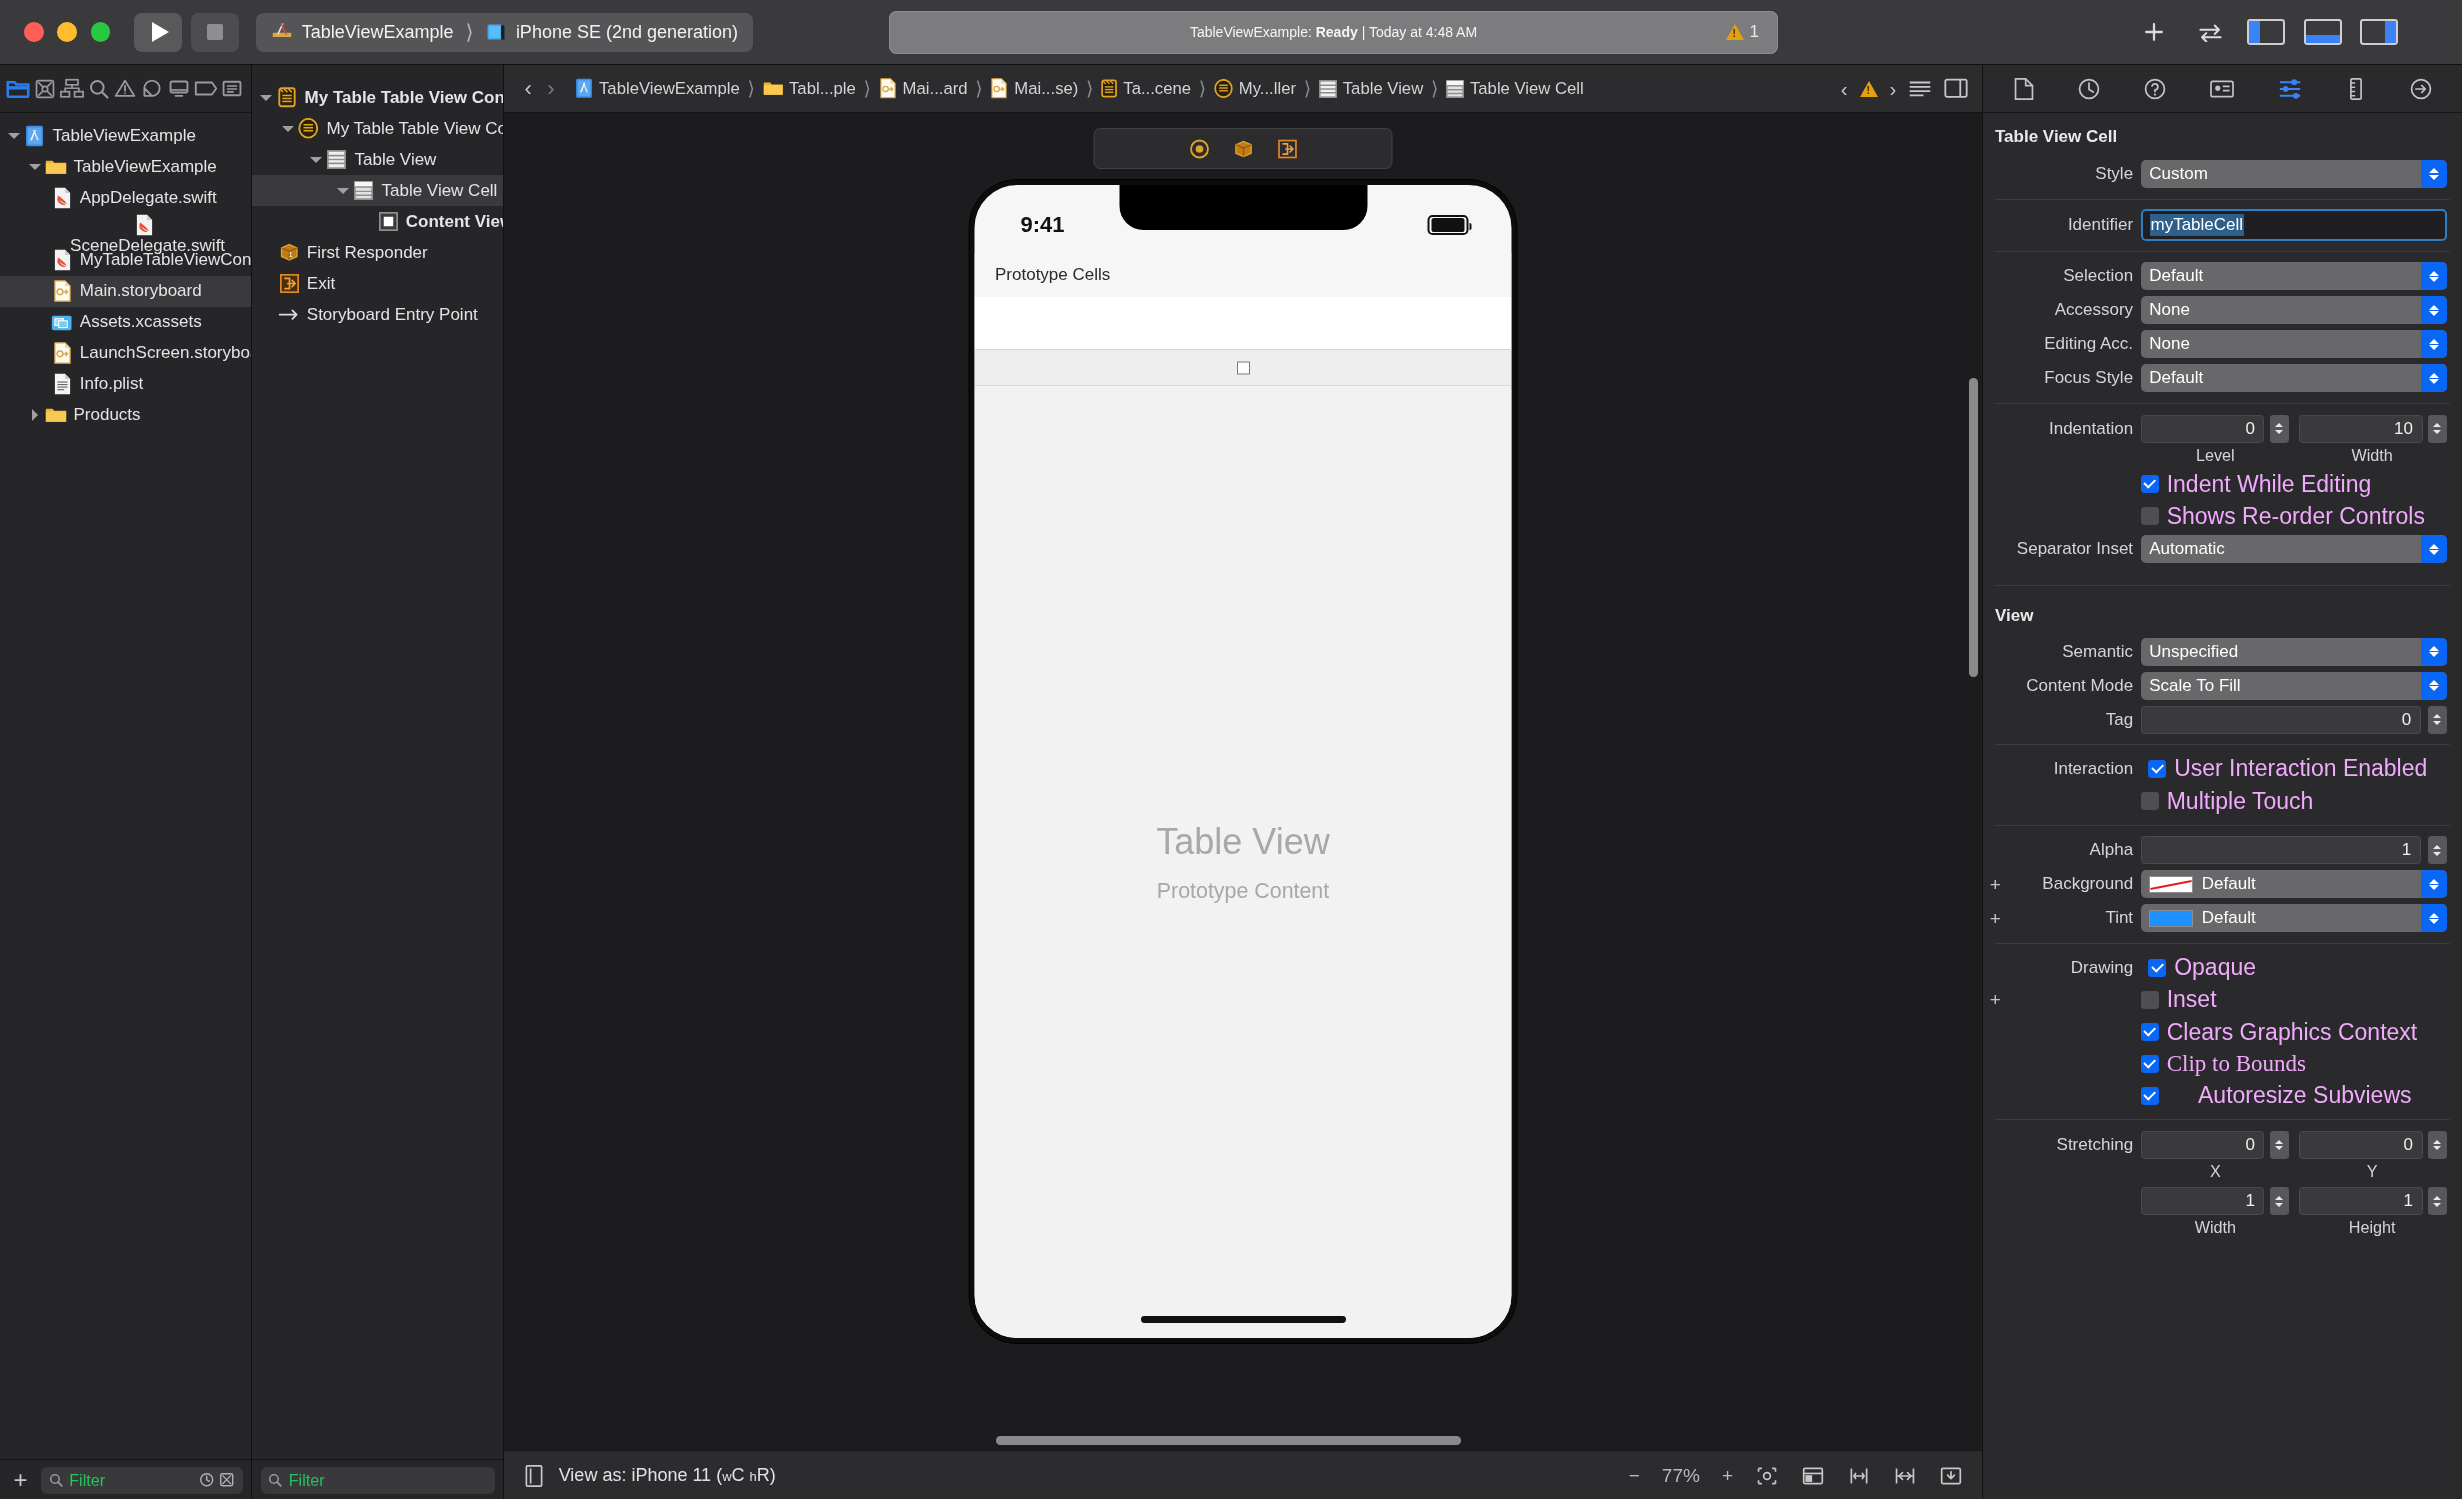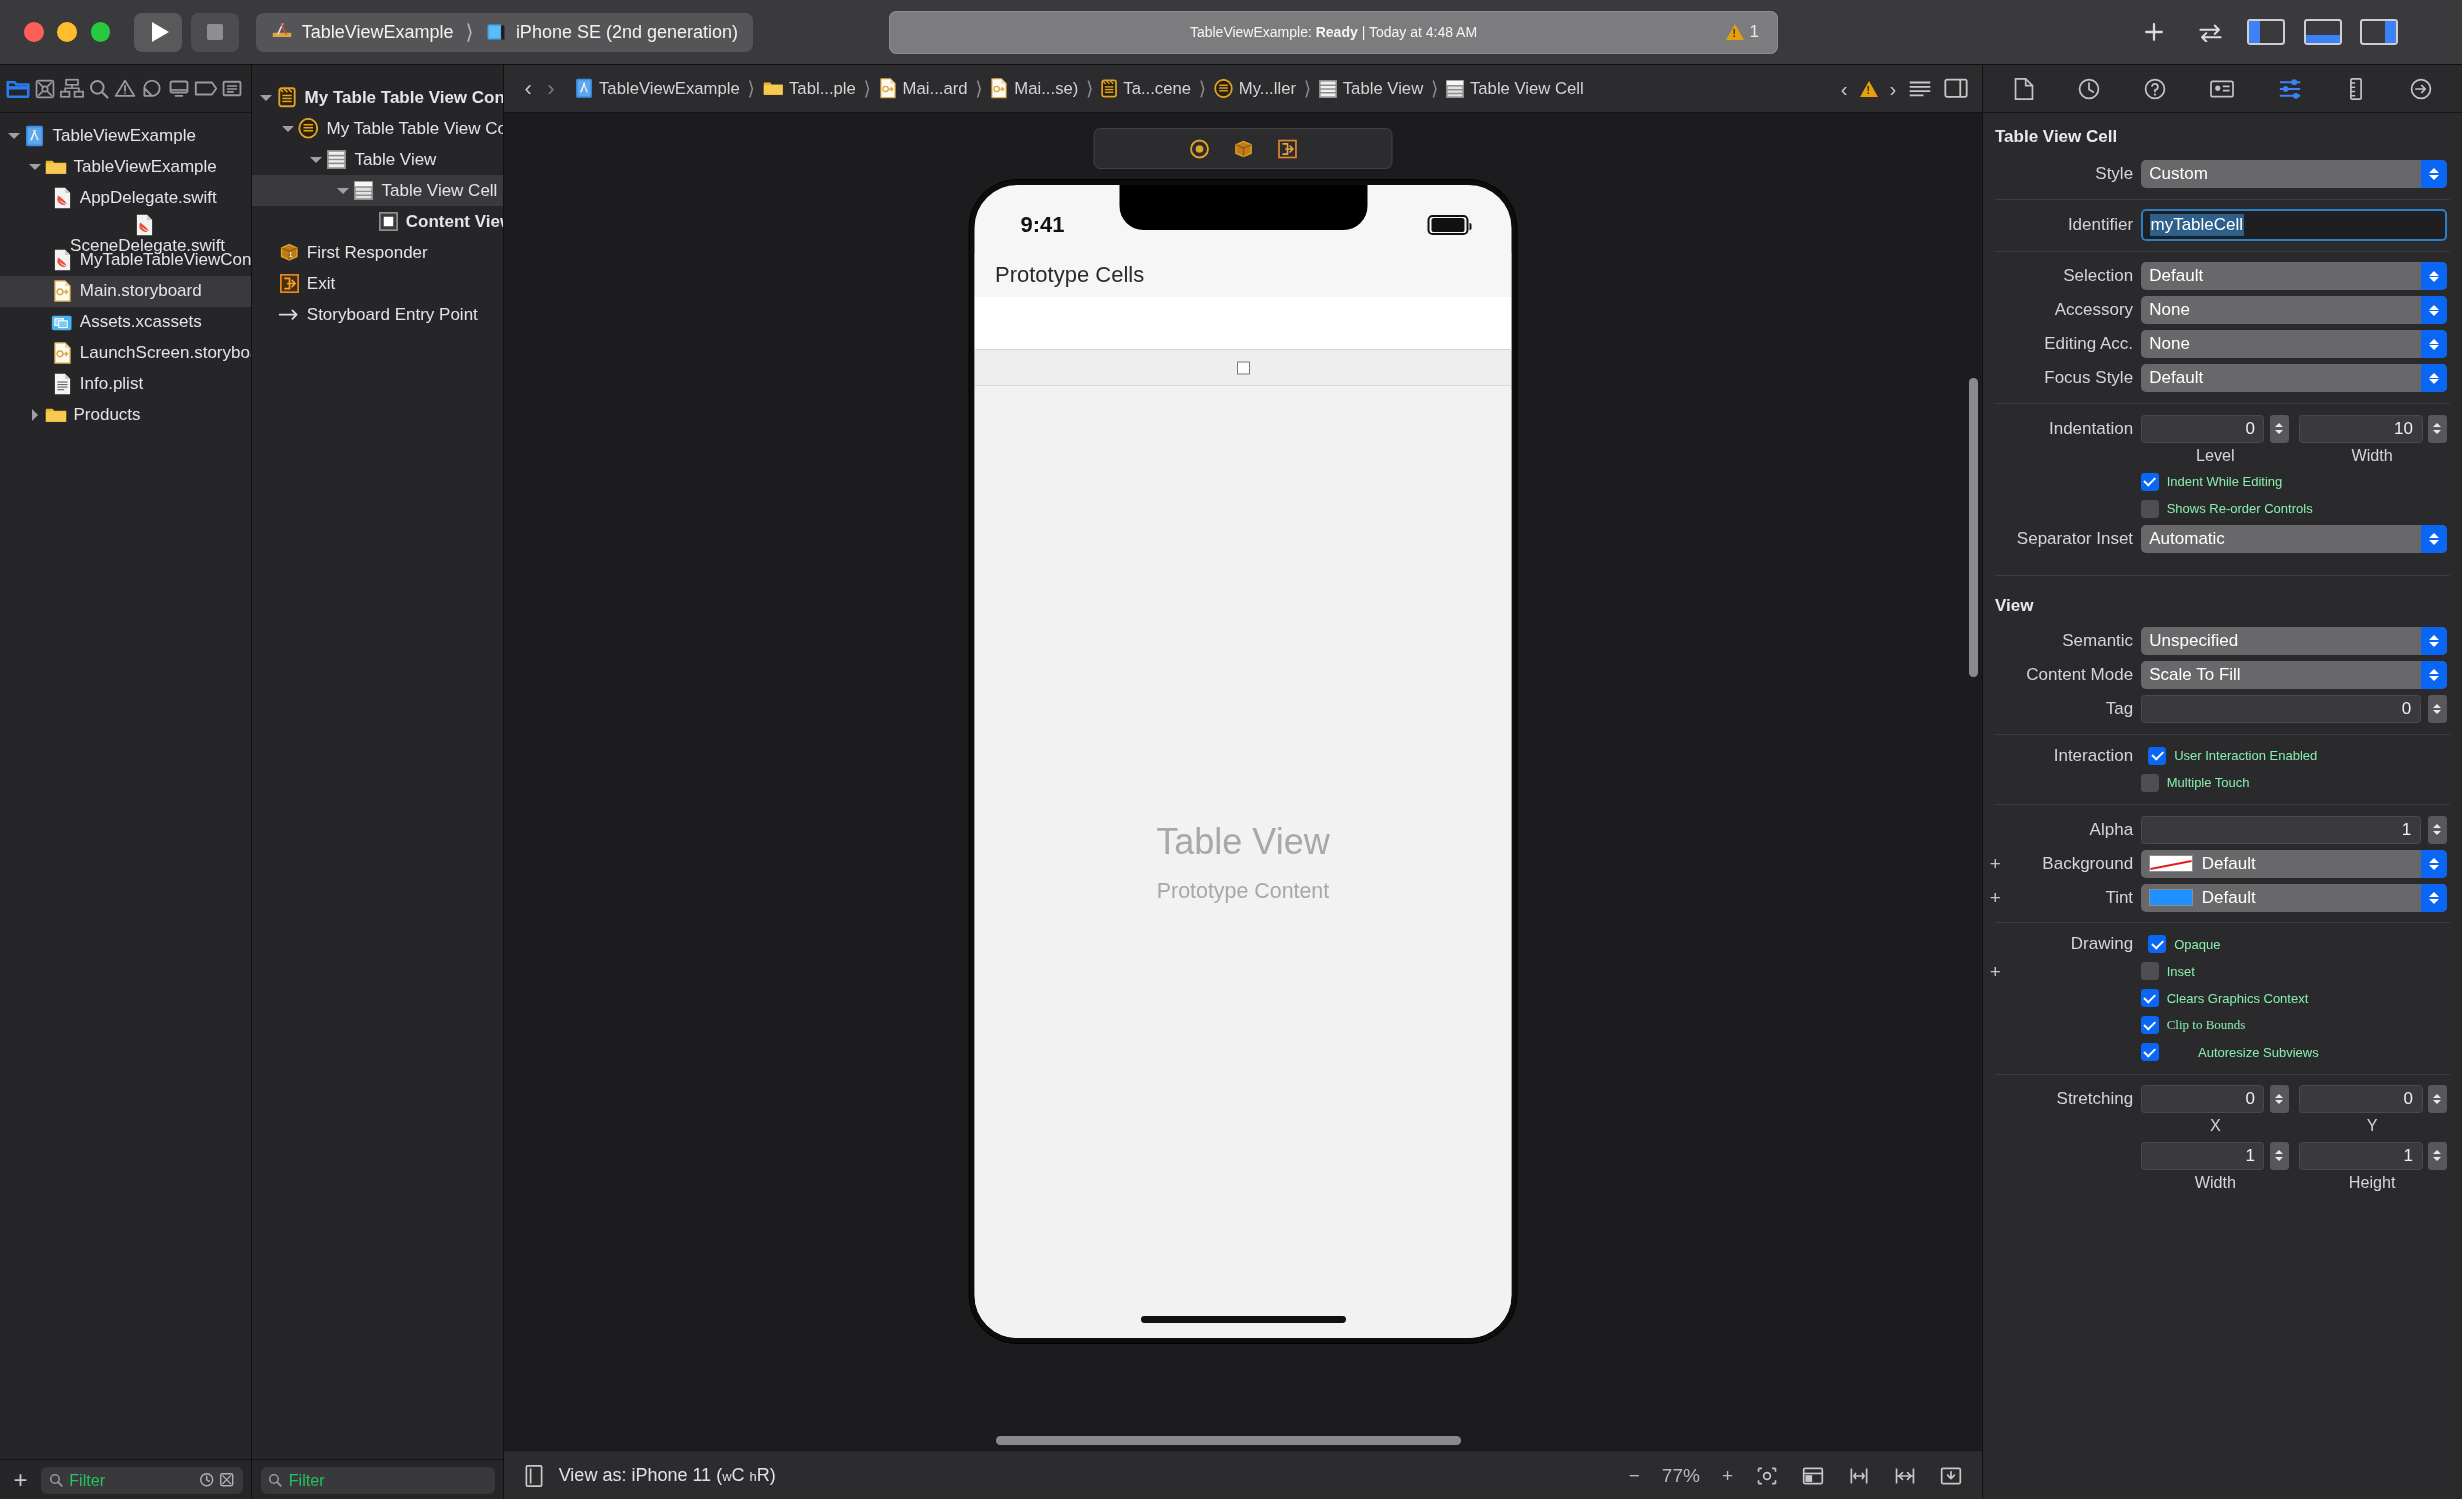--- a/index.html
+++ b/index.html
@@ -201,21 +201,21 @@
   .ph-status {
     height: 68px; display: flex; align-items: center; justify-content: space-between;
     padding: 12px 43px 0 46px; font-size: 22px; color: #111; font-weight: 600;
   }
   .battery { width: 41px; height: 20.5px; border: 2.1px solid #111; border-radius: 5.1px; position: relative;}
   .battery::after { content:""; position:absolute; right:-5.1px; top:6px; width:2.6px; height:7.7px; background:#111; border-radius:0 1.7px 1.7px 0;}
   .battery i { position: absolute; left: 1.7px; top: 1.7px; bottom: 1.7px; right: 1.7px; background: #111; border-radius: 2.6px;}
 
   .proto-label {
     height: 44px; display: flex; align-items: center; padding-left: 20.5px;
-    font-size: 22px; color: #2a2a2a; background: #f6f6f6;
+    font-size: 17px; color: #2a2a2a; background: #f6f6f6;
   }
   .proto-cell {
     height: 53px; background: #ffffff;
     border-bottom: 0.9px solid #d6d6d6;
   }
   .cell-handle-row { height: 36px; background: #eeeeee; position: relative; border-bottom:0.9px solid #d9d9d9;}
   .cell-handle {
     position: absolute; left: 50%; top: 50%; transform: translate(-50%,-50%);
     width: 13px; height: 13px; background: #fff; border: 1.7px solid #767676;
   }
@@ -290,21 +290,21 @@
   .cb {
     width: 18px; height: 18px; border-radius: 3.4px; flex: 0 0 18px;
     display: flex; align-items: center; justify-content: center;
   }
   .cb.on { background: #0a66f5; }
   .cb.off { background: #4f4f52; }
   .cb.on::after {
     content: ""; width: 5.1px; height: 9.4px; border: solid #fff;
     border-width: 0 2.1px 2.1px 0; transform: rotate(45deg) translate(-0.9px,-0.9px);
   }
-  .cblabel { font-size: 13px; color: #86efac; }
+  .cblabel { font-size: 23px; color: #f0abfc; }
   .divider { height: 0.9px; background: #3c3c3e; margin: 7.7px 12px 7.7px 12px; }
   .plus-left { position: absolute; left: 6.8px; color: #c3c3c6; font-size: 19px; line-height: 1; }
   .frow.withplus { position: relative; }
   .swatch-bg { width: 44px; height: 17px; background: #fff; position: relative; border: 0.9px solid #8c8c8f;}
   .swatch-bg::after { content:""; position:absolute; left:0; top:50%; width:100%; height:1.7px; background:#e02020; transform: rotate(-11deg); transform-origin: center;}
   .swatch-tint { width: 44px; height: 17px; background: #1e90ff; border: 0.9px solid #8c8c8f;}
   .two-col { display: flex; gap: 10.3px; flex: 1; }
   .two-col > div { flex: 1; display: flex; align-items: center; gap: 5.1px; }
   .two-col .num { flex: 1; }
 </style>

